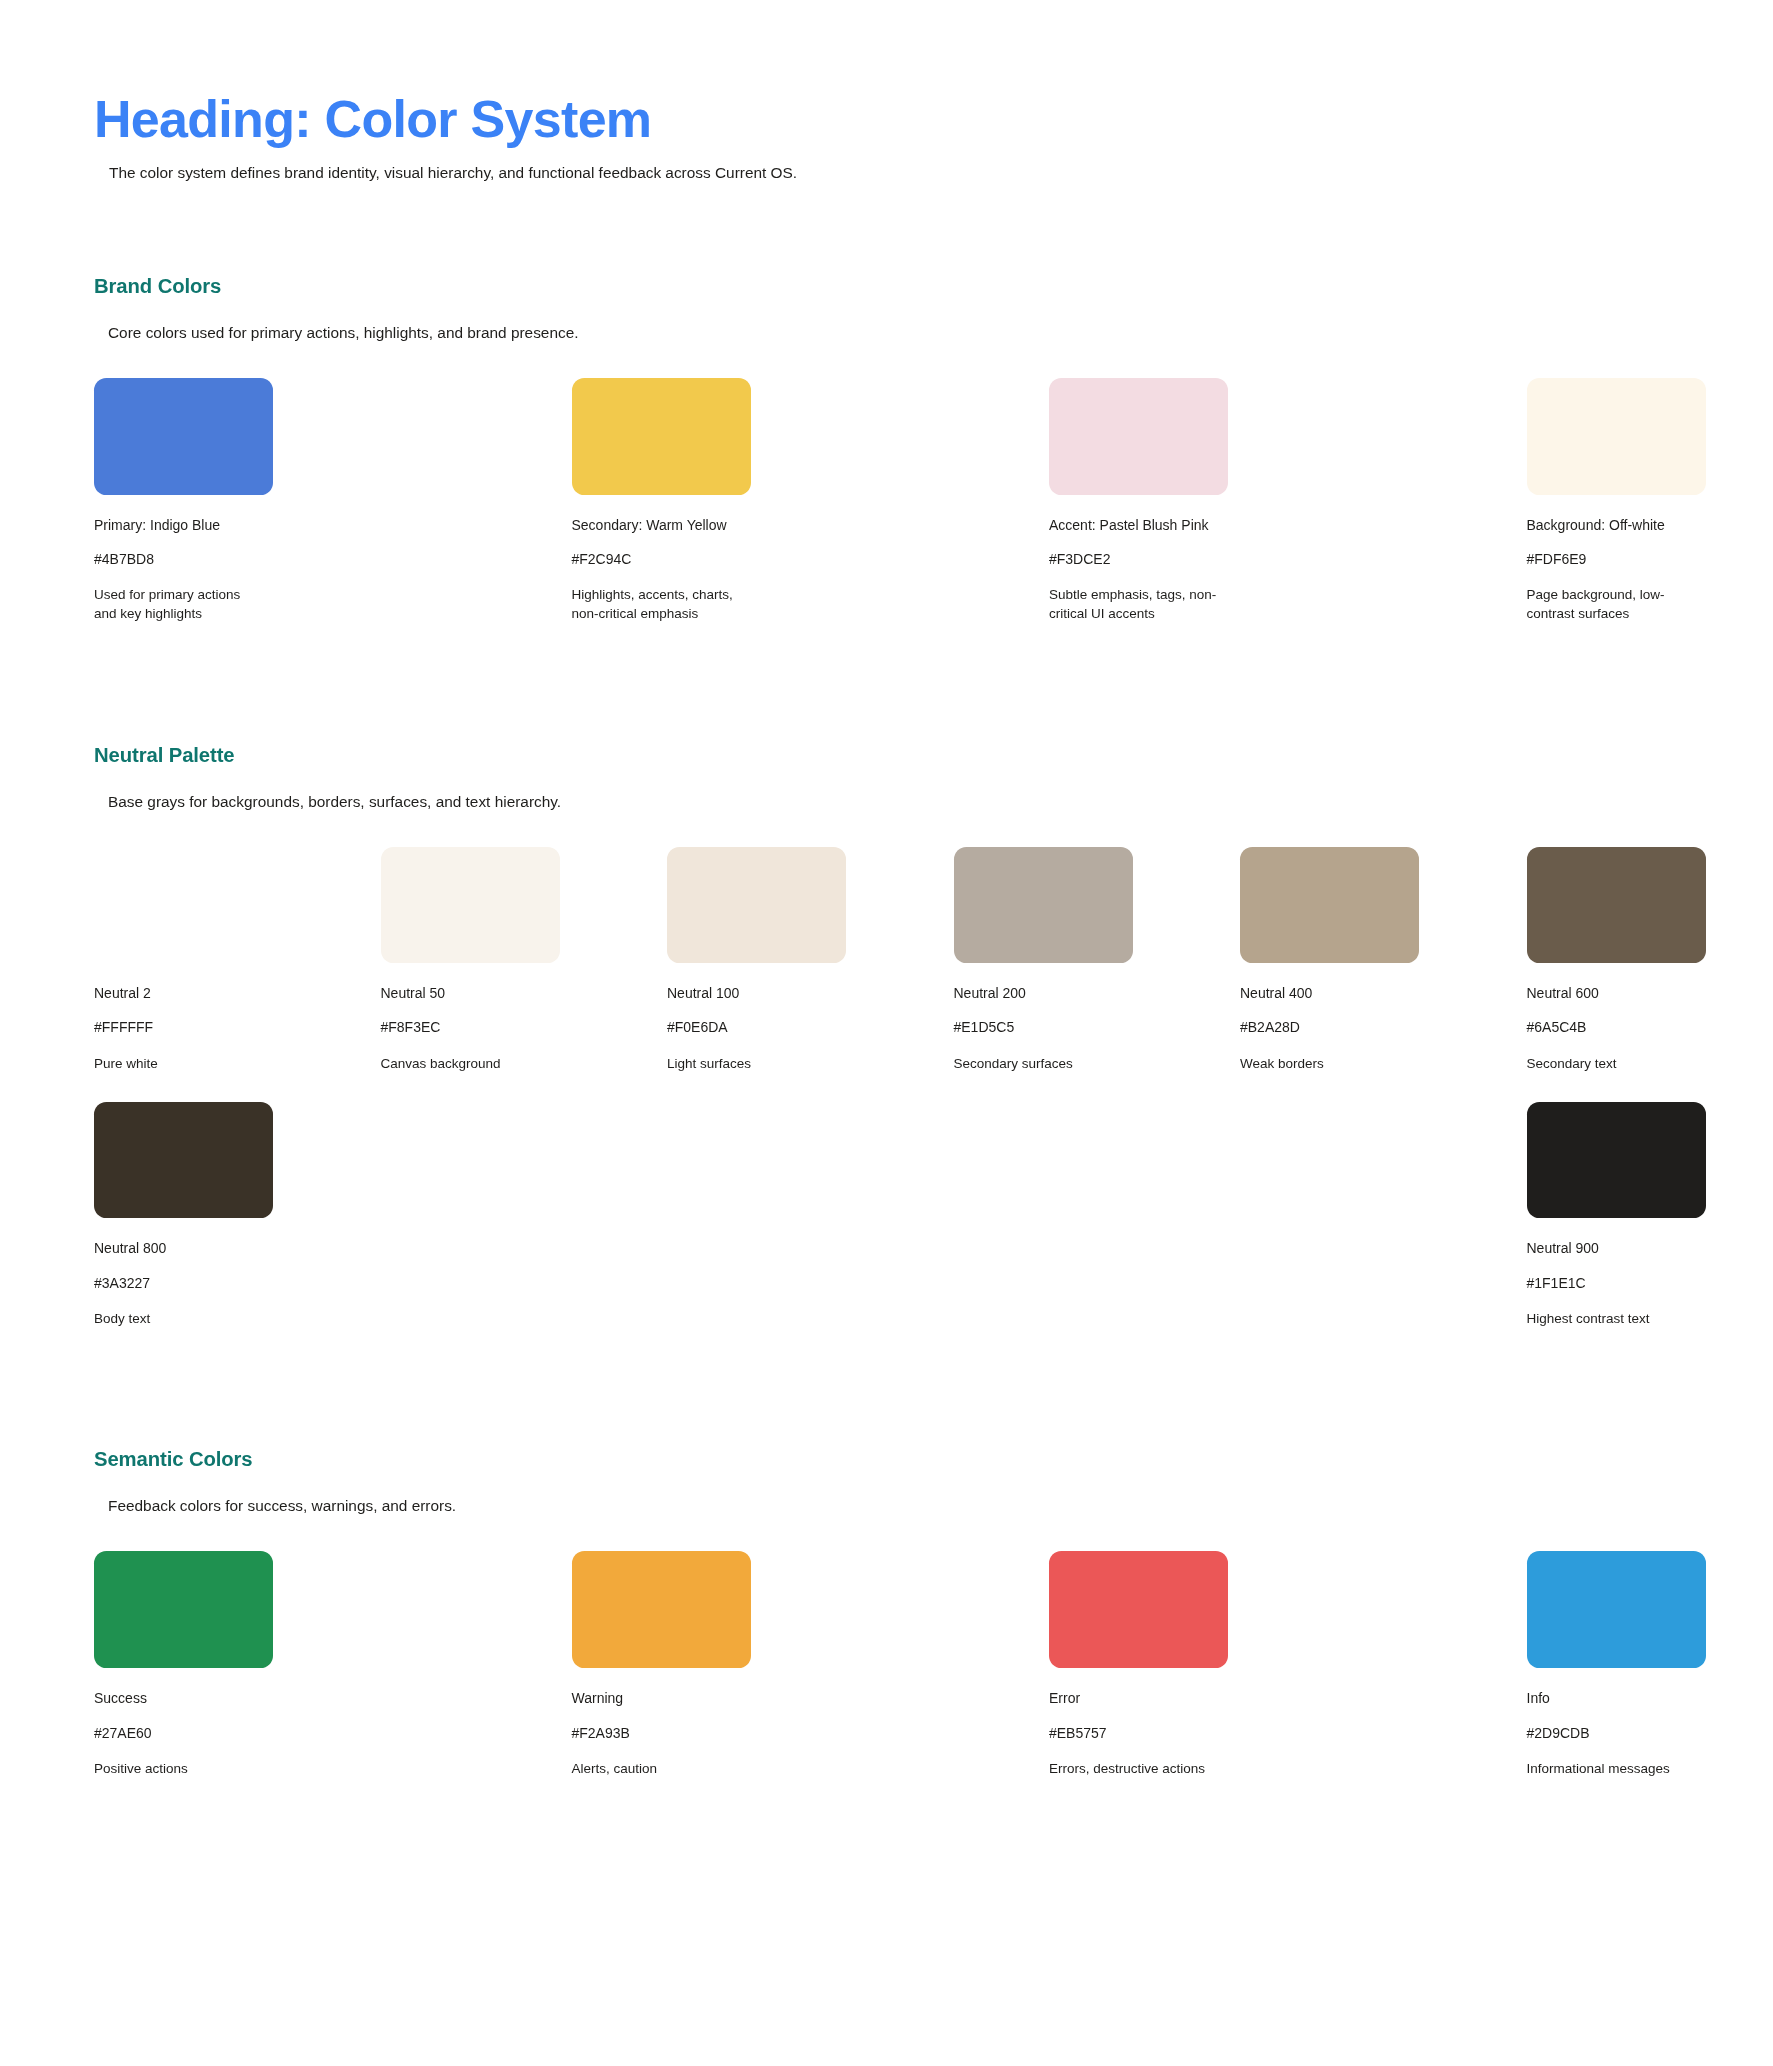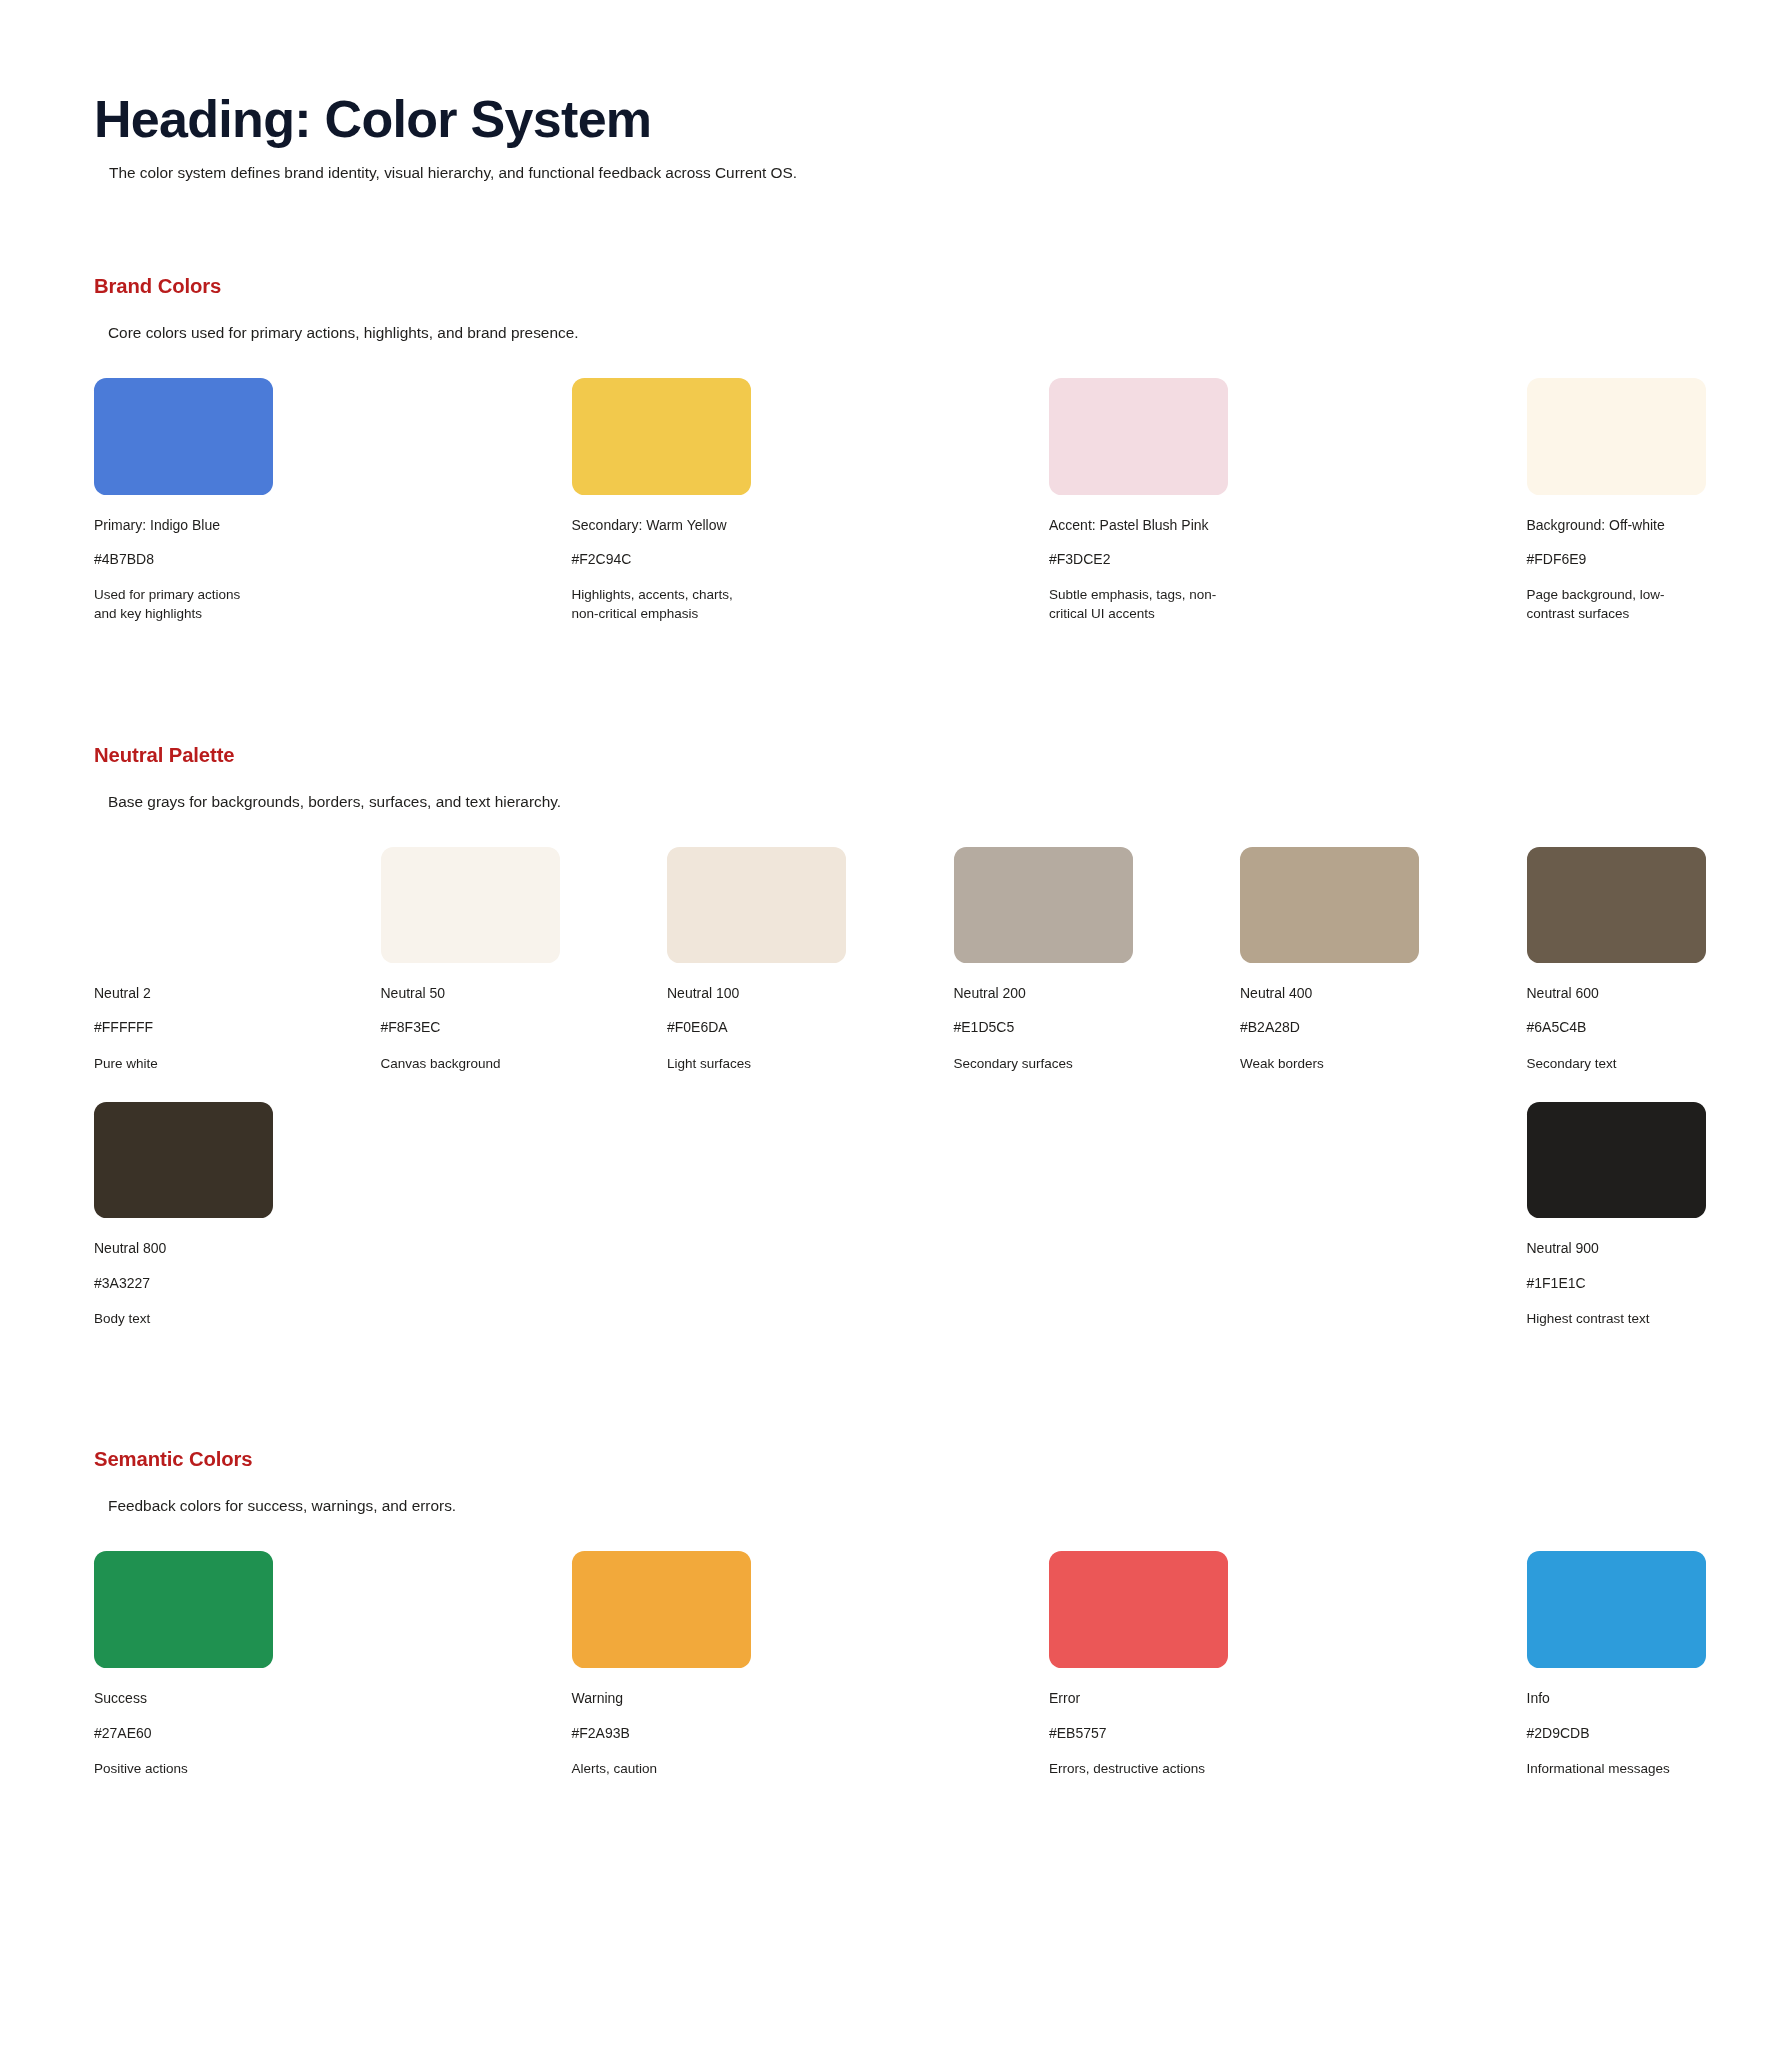--- a/index.html
+++ b/index.html
@@ -20,37 +20,37 @@
     width: 1773px;
   }
 
   
   .page-title {
     font-size: 52px;
     font-weight: 700;
     letter-spacing: -0.7px;
     line-height: 1.05;
     margin: 0 0 10px 0;
-    color: #0f172a;
+    color: #3b82f6;
   }
   .page-subtitle {
     font-size: 15.4px;
     font-weight: 400;
     line-height: 1.45;
     margin: 15px;
     color: #1F1E1C;
   }
 
   
   .section { margin-top: 91px; }
   .section-title {
     font-size: 20.3px;
     font-weight: 700;
     margin: 0 4px 26px 0;
-    color: #b91c1c;
+    color: #0f766e;
     letter-spacing: -0.1px;
   }
   .section-desc {
     font-size: 15.4px;
     font-weight: 400;
     margin: 14px;
     color: #1F1E1C;
   }
 
   

